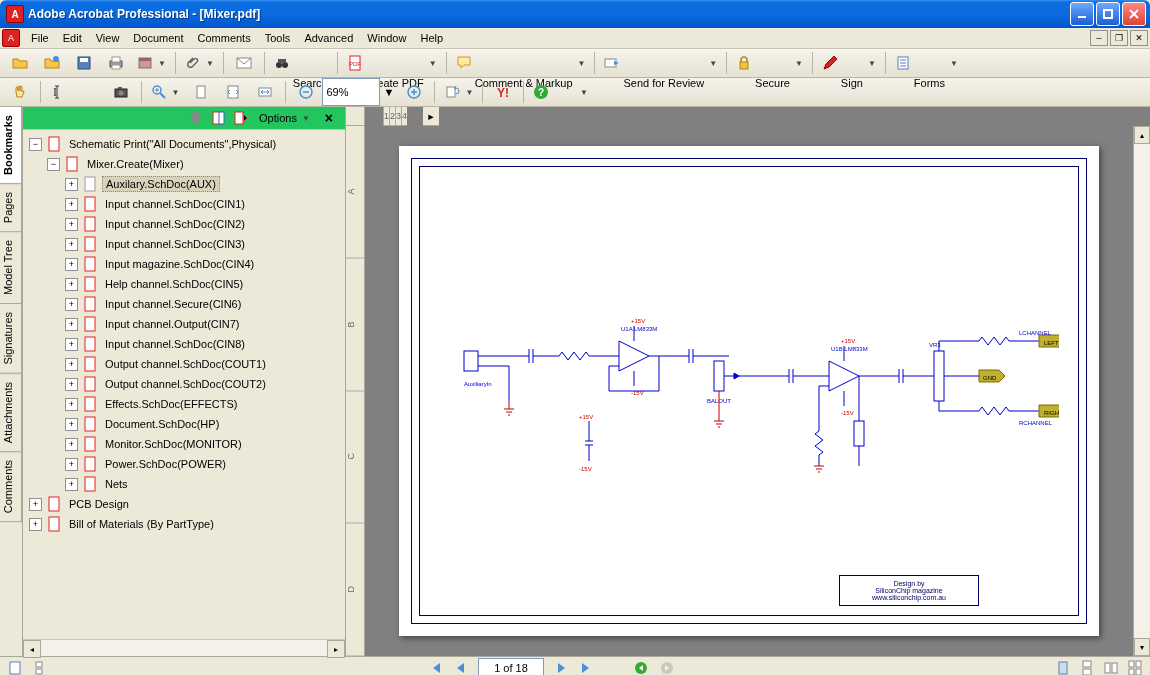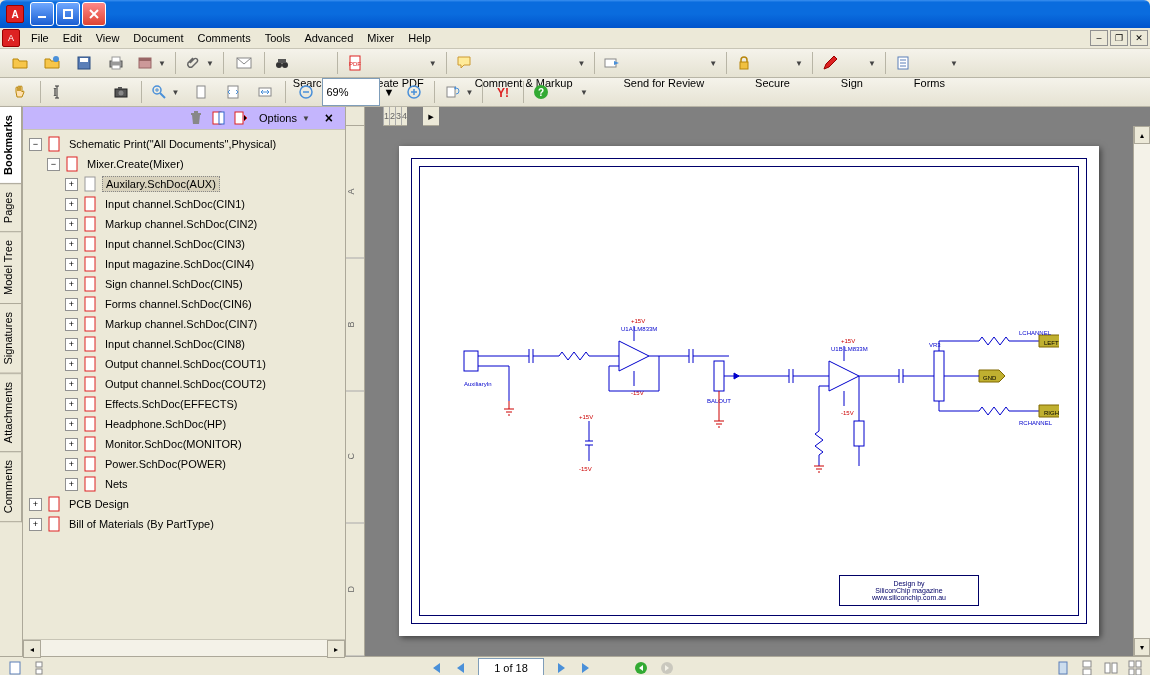--- a/index.html
+++ b/index.html
@@ -27,21 +27,21 @@
   .tb-btn .lbl{white-space:nowrap;margin-top:40px;}
   .tb-btn .drop{font-size:8px;color:#444;margin-left:2px;}
   .zoom-input{width:48px;height:18px;border:1px solid #7f9db9;background:#fff;padding:4px 4px;font-size:11px;}
   
   .mainarea{display:flex;height:calc(675px - 28px - 20px - 28px - 28px - 22px);background:#ece9d8;}
   
   .vtabs{width:22px;background:#ece9d8;border-right:1px solid #aca899;display:flex;flex-direction:column-reverse;justify-content:flex-end;}
   .vtab{writing-mode:vertical-rl;transform:rotate(180deg);padding:8px 2px;border:1px solid #aca899;border-right:none;margin-top:-1px;background:#ece9d8;cursor:default;text-align:center;font-size:11px;}
   .vtab.active{background:#fff;font-weight:bold;}
   
-  .bmpanel{width:322px;background:#c4b5fd;border-right:1px solid #aca899;display:flex;flex-direction:column;}
+  .bmpanel{width:322px;background:#22c55e;border-right:1px solid #aca899;display:flex;flex-direction:column;}
   .bmtool{height:22px;display:flex;align-items:center;justify-content:flex-end;gap:6px;padding:0 8px;border-bottom:1px solid #c8c5b6;}
   .bmtool .ico{width:16px;height:16px;}
   .bmclose{font-size:14px;font-weight:bold;cursor:default;padding:0 4px;}
   .tree{flex:1;overflow:auto;background:#ece9d8;padding:4px 2px;}
   .tnode{display:flex;align-items:center;height:20px;white-space:nowrap;}
   .twist{width:11px;height:11px;border:1px solid #919191;background:#fff;display:flex;align-items:center;justify-content:center;font-size:9px;line-height:1;margin-right:4px;color:#000;cursor:default;}
   .tico{width:16px;height:16px;margin-right:4px;}
   .tlabel{padding:1px 3px;}
   .tlabel.sel{background:#d8d2bd;border:1px dotted #888;}
   .l0{padding-left:4px;} .l1{padding-left:22px;} .l2{padding-left:40px;}
@@ -71,20 +71,21 @@
   .nav-btn{width:18px;height:18px;display:flex;align-items:center;justify-content:center;cursor:default;}
   .page-input{width:60px;height:16px;border:1px solid #7f9db9;background:#fff;text-align:center;font-size:11px;}
   
   .ico svg{width:16px;height:16px;}
 </style>
 </head>
 <body>
 
 <div class="titlebar">
   <div class="app-icon">A</div>
+  <div class="titletext">Adobe Acrobat Professional - [Mixer.pdf]</div>
   <div class="winbtns">
     <div class="winbtn min">
         <svg width="12" height="12">
           <line x1="2" y1="9" x2="10" y2="9"></line>
         </svg>
       </div>
     <div class="winbtn max">
         <svg width="12" height="12">
           <rect x="2" y="2" width="8" height="8" fill="none"></rect>
         </svg>
@@ -100,21 +101,21 @@
 
 <div class="menubar">
   <div class="app-icon-sm">A</div>
   <div class="mitem">File</div>
   <div class="mitem">Edit</div>
   <div class="mitem">View</div>
   <div class="mitem">Document</div>
   <div class="mitem">Comments</div>
   <div class="mitem">Tools</div>
   <div class="mitem">Advanced</div>
-  <div class="mitem">Mixer</div>
+  <div class="mitem">Window</div>
   <div class="mitem">Help</div>
   <div class="mdi-btns">
     <div class="mdi-btn">–</div>
     <div class="mdi-btn">❐</div>
     <div class="mdi-btn">✕</div>
   </div>
 </div>
 
 <div class="toolbar">
   <div class="tb-btn">
@@ -377,56 +378,56 @@
             <span class="tico"><svg viewBox="0 0 16 16">
                 <rect x="3" y="1" width="10" height="14" fill="#fff" stroke="#d22"></rect>
               </svg></span>
             <span class="tlabel">Input channel.SchDoc(CIN1)</span>
           </div>
           <div class="tnode l2">
             <span class="twist">+</span>
             <span class="tico"><svg viewBox="0 0 16 16">
                 <rect x="3" y="1" width="10" height="14" fill="#fff" stroke="#d22"></rect>
               </svg></span>
-            <span class="tlabel">Markup channel.SchDoc(CIN2)</span>
+            <span class="tlabel">Input channel.SchDoc(CIN2)</span>
           </div>
           <div class="tnode l2">
             <span class="twist">+</span>
             <span class="tico"><svg viewBox="0 0 16 16">
                 <rect x="3" y="1" width="10" height="14" fill="#fff" stroke="#d22"></rect>
               </svg></span>
             <span class="tlabel">Input channel.SchDoc(CIN3)</span>
           </div>
           <div class="tnode l2">
             <span class="twist">+</span>
             <span class="tico"><svg viewBox="0 0 16 16">
                 <rect x="3" y="1" width="10" height="14" fill="#fff" stroke="#d22"></rect>
               </svg></span>
             <span class="tlabel">Input magazine.SchDoc(CIN4)</span>
           </div>
           <div class="tnode l2">
             <span class="twist">+</span>
             <span class="tico"><svg viewBox="0 0 16 16">
                 <rect x="3" y="1" width="10" height="14" fill="#fff" stroke="#d22"></rect>
               </svg></span>
-            <span class="tlabel">Sign channel.SchDoc(CIN5)</span>
-          </div>
-          <div class="tnode l2">
-            <span class="twist">+</span>
-            <span class="tico"><svg viewBox="0 0 16 16">
-                <rect x="3" y="1" width="10" height="14" fill="#fff" stroke="#d22"></rect>
-              </svg></span>
-            <span class="tlabel">Forms channel.SchDoc(CIN6)</span>
-          </div>
-          <div class="tnode l2">
-            <span class="twist">+</span>
-            <span class="tico"><svg viewBox="0 0 16 16">
-                <rect x="3" y="1" width="10" height="14" fill="#fff" stroke="#d22"></rect>
-              </svg></span>
-            <span class="tlabel">Markup channel.SchDoc(CIN7)</span>
+            <span class="tlabel">Help channel.SchDoc(CIN5)</span>
+          </div>
+          <div class="tnode l2">
+            <span class="twist">+</span>
+            <span class="tico"><svg viewBox="0 0 16 16">
+                <rect x="3" y="1" width="10" height="14" fill="#fff" stroke="#d22"></rect>
+              </svg></span>
+            <span class="tlabel">Input channel.Secure(CIN6)</span>
+          </div>
+          <div class="tnode l2">
+            <span class="twist">+</span>
+            <span class="tico"><svg viewBox="0 0 16 16">
+                <rect x="3" y="1" width="10" height="14" fill="#fff" stroke="#d22"></rect>
+              </svg></span>
+            <span class="tlabel">Input channel.Output(CIN7)</span>
           </div>
           <div class="tnode l2">
             <span class="twist">+</span>
             <span class="tico"><svg viewBox="0 0 16 16">
                 <rect x="3" y="1" width="10" height="14" fill="#fff" stroke="#d22"></rect>
               </svg></span>
             <span class="tlabel">Input channel.SchDoc(CIN8)</span>
           </div>
           <div class="tnode l2">
             <span class="twist">+</span>
@@ -447,21 +448,21 @@
             <span class="tico"><svg viewBox="0 0 16 16">
                 <rect x="3" y="1" width="10" height="14" fill="#fff" stroke="#d22"></rect>
               </svg></span>
             <span class="tlabel">Effects.SchDoc(EFFECTS)</span>
           </div>
           <div class="tnode l2">
             <span class="twist">+</span>
             <span class="tico"><svg viewBox="0 0 16 16">
                 <rect x="3" y="1" width="10" height="14" fill="#fff" stroke="#d22"></rect>
               </svg></span>
-            <span class="tlabel">Headphone.SchDoc(HP)</span>
+            <span class="tlabel">Document.SchDoc(HP)</span>
           </div>
           <div class="tnode l2">
             <span class="twist">+</span>
             <span class="tico"><svg viewBox="0 0 16 16">
                 <rect x="3" y="1" width="10" height="14" fill="#fff" stroke="#d22"></rect>
               </svg></span>
             <span class="tlabel">Monitor.SchDoc(MONITOR)</span>
           </div>
           <div class="tnode l2">
             <span class="twist">+</span>

